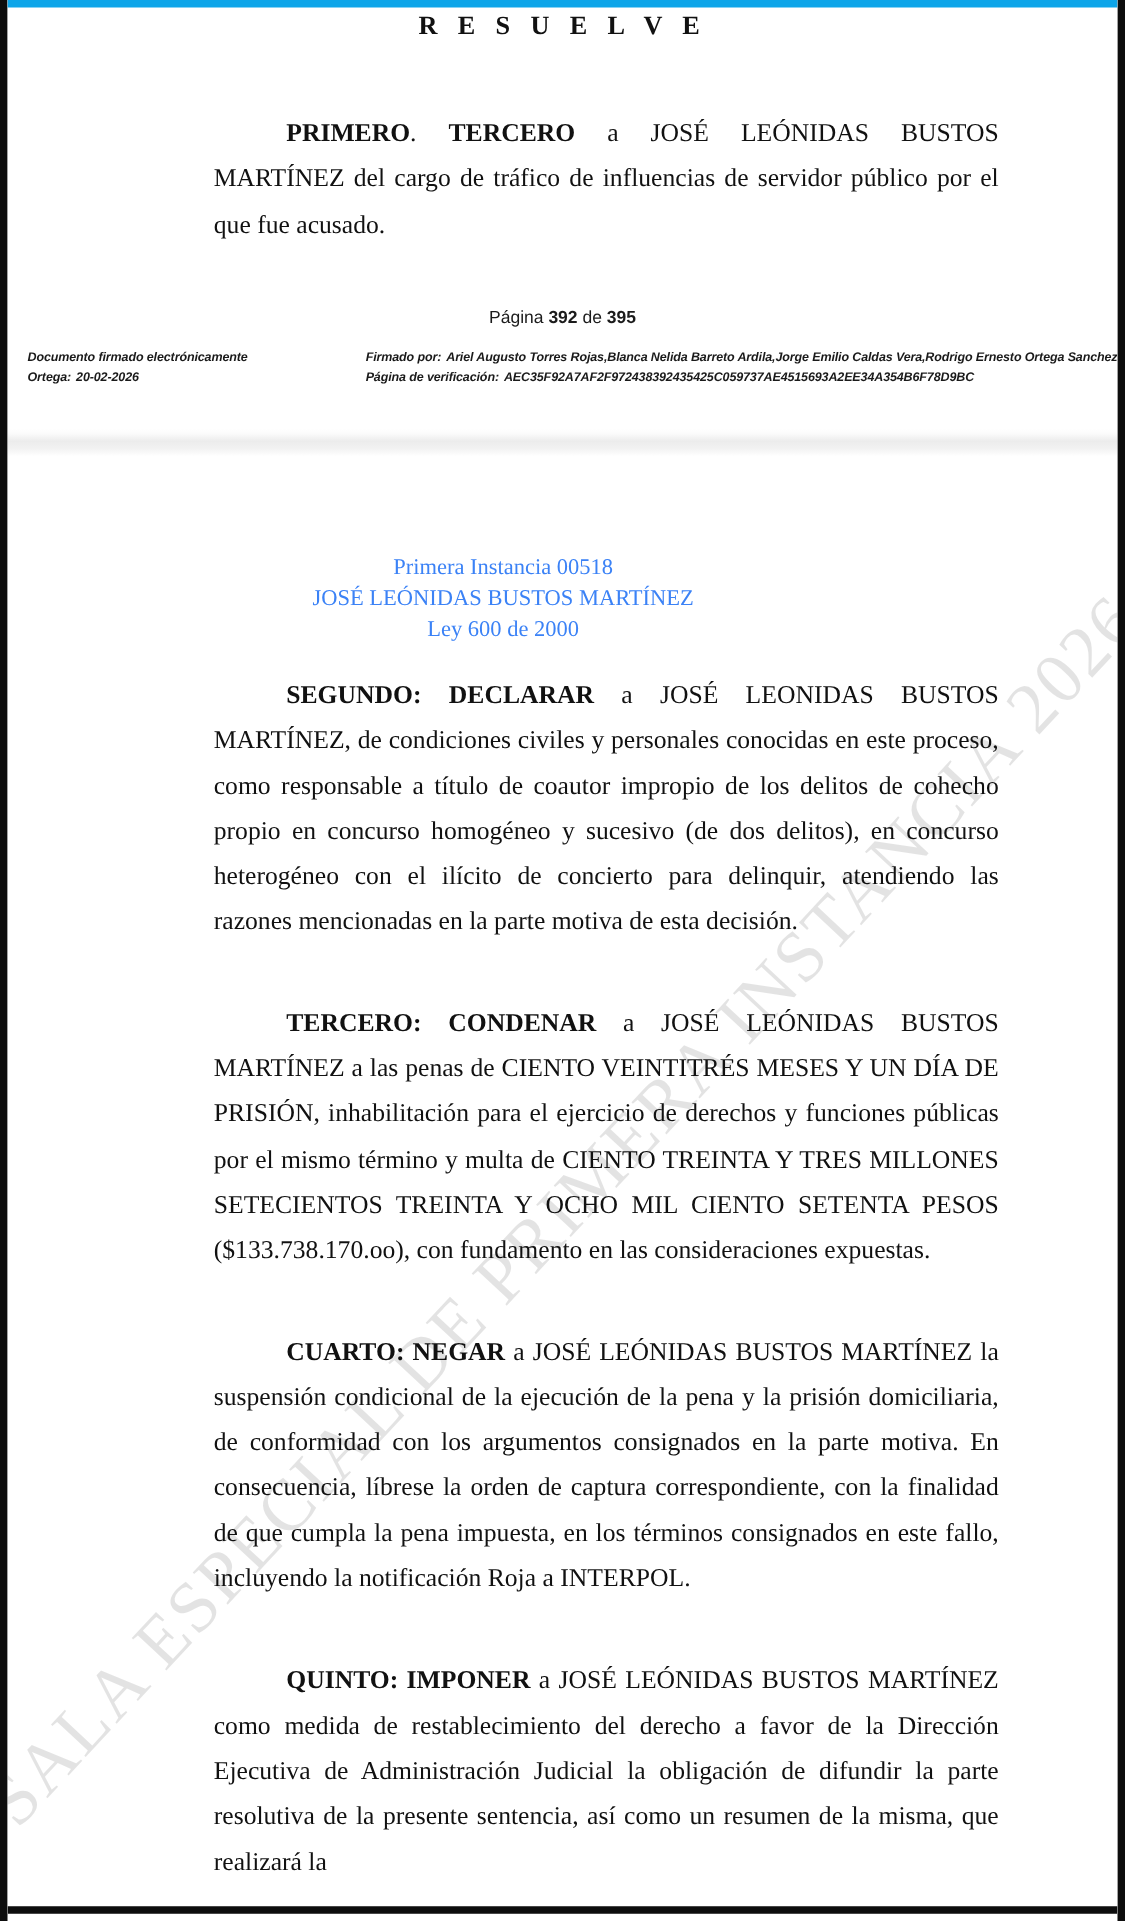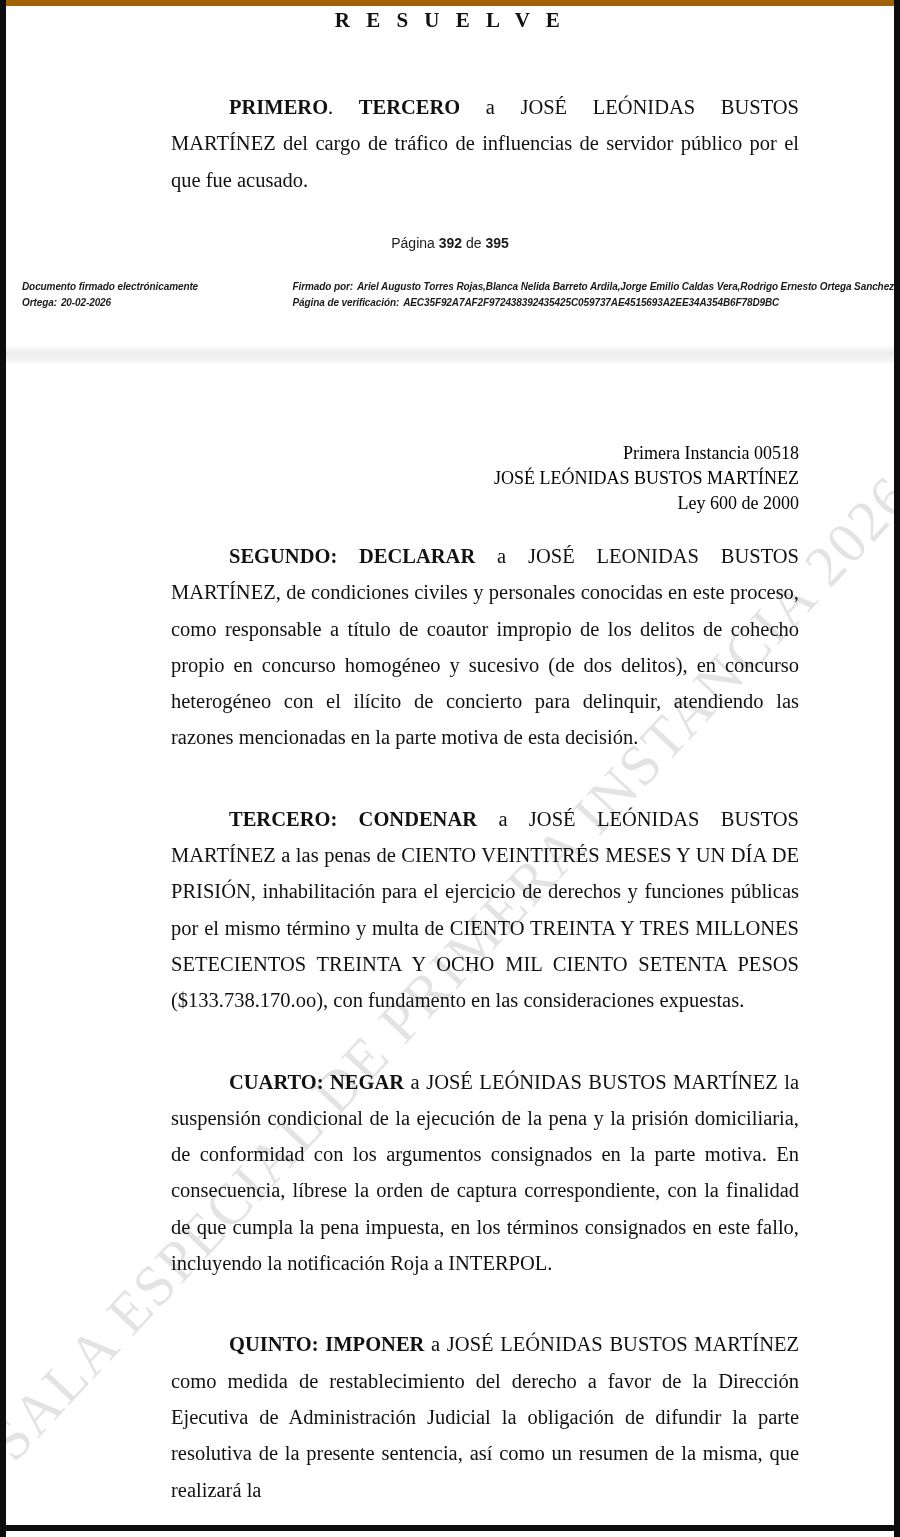--- a/index.html
+++ b/index.html
@@ -26,21 +26,21 @@
     overflow: hidden;
   }
 
   
   .page-one {
     position: relative;
     box-sizing: border-box;
     width: 888px;
     height: 343px;
     background: #ffffff;
-    border-top: 6px solid #a16207;
+    border-top: 6px solid #0ea5e9;
     overflow: hidden;
   }
 
   .page-gap {
     width: 888px;
     height: 22px;
     background: linear-gradient(to bottom,
       #ffffff 0%, #fbfbfb 18%, #ececec 45%, #f2f2f2 72%, #ffffff 100%);
   }
 
@@ -84,21 +84,21 @@
   .b { font-weight: bold; }
 
   .p1-wrap { padding-top: 56px; }
 
   
   .page-number {
     text-align: center;
     font-family: "Liberation Sans", "DejaVu Sans", sans-serif;
     font-size: 14px;
     color: #1b1b1b;
-    margin-top: 37px;
+    margin-top: 47px;
   }
   .page-number .num { font-weight: bold; }
 
   
   .sig-footer {
     position: absolute;
     left: 0;
     right: 0;
     bottom: 32px;
     display: flex;
@@ -117,25 +117,25 @@
   }
   .sig-right {
     flex: 1;
     padding-left: 0;
   }
   .sig-right .row { white-space: nowrap; }
   .sig-label { margin-right: 4px; }
 
   
   .doc-header {
-    text-align: right;
+    text-align: center;
     font-size: 18px;
     line-height: 25px;
     padding: 76px 95px 0 0;
-    color: #000000;
+    color: #3b82f6;
   }
 
   
   .watermark {
     position: absolute;
     left: 50%;
     top: 52%;
     transform: translate(-50%, -50%) rotate(-47deg);
     transform-origin: center center;
     font-family: "Liberation Serif", "DejaVu Serif", serif;

